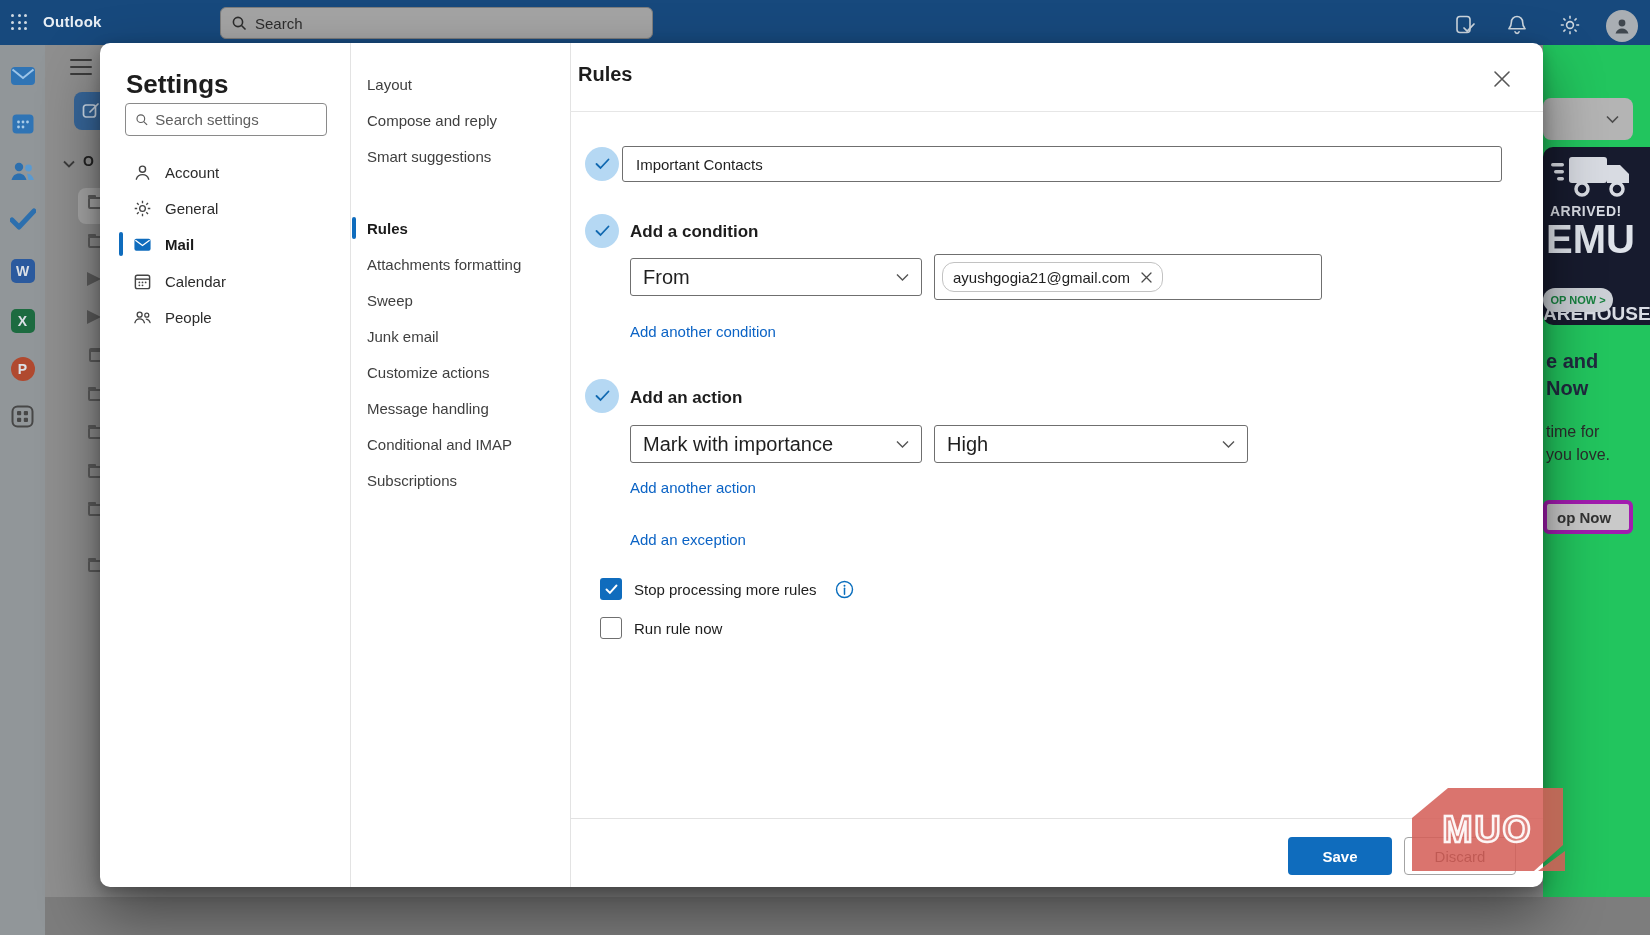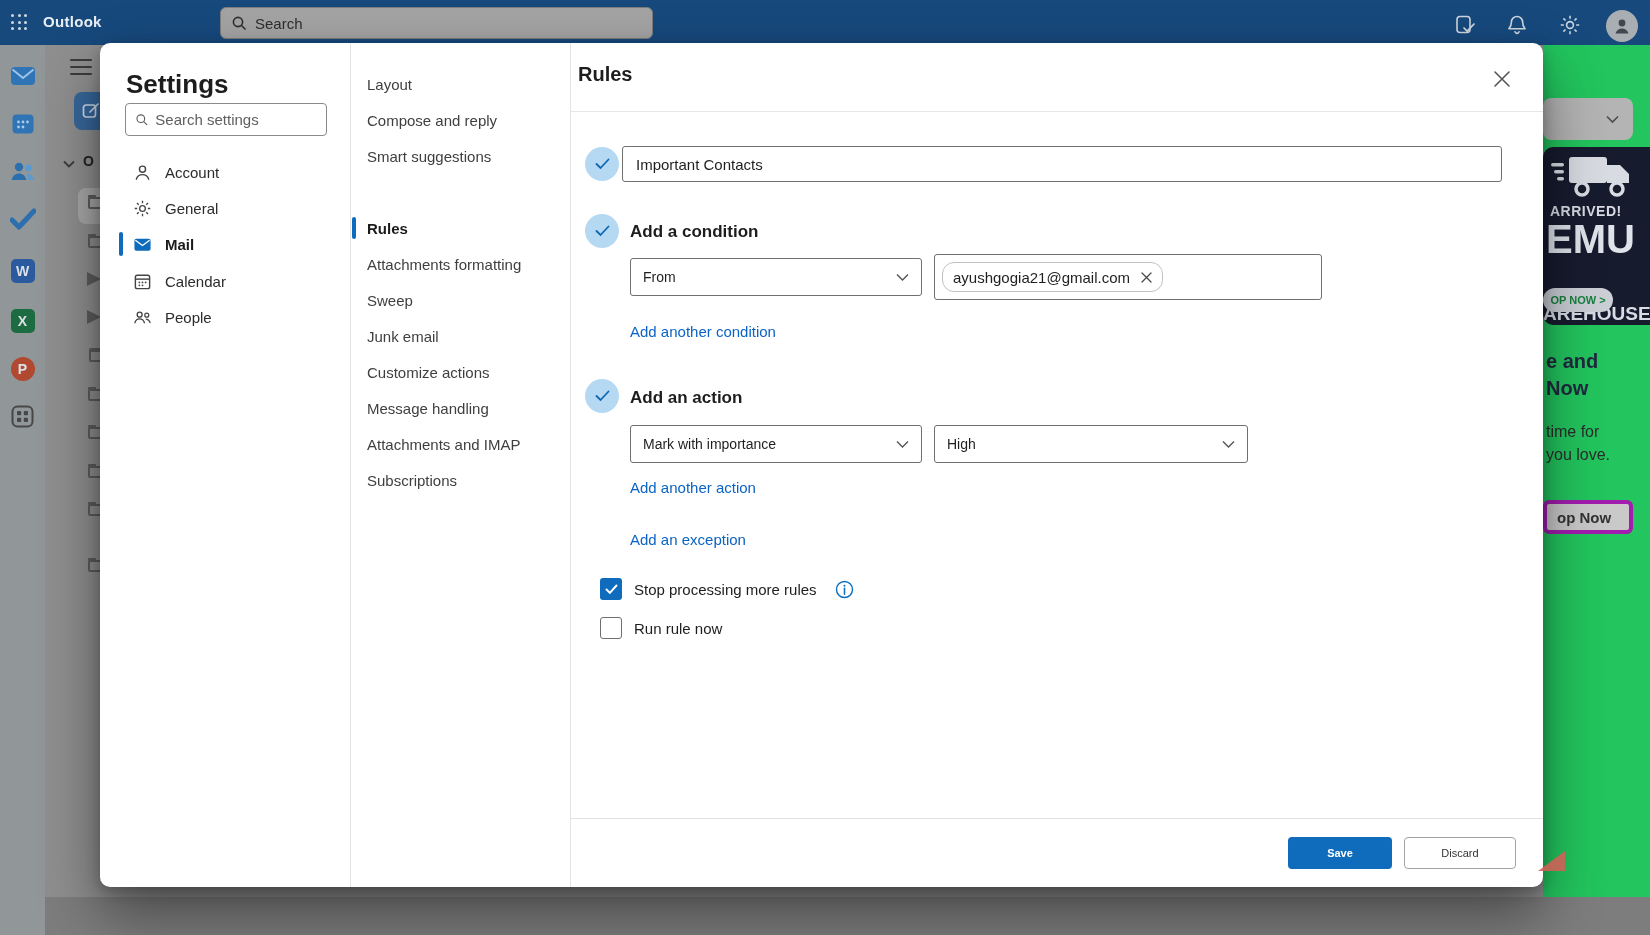--- a/index.html
+++ b/index.html
@@ -84,33 +84,33 @@
   .close-btn { left:1386px; top:20px; width:32px; height:32px; display:flex; align-items:center;
     justify-content:center; cursor:pointer; }
   .panel-hr { left:470px; top:68px; width:973px; height:1px; background:#e6e6e6; }
 
   .ok-circle { width:34px; height:34px; border-radius:50%; background:#b5d8f3; left:485px;
     display:flex; align-items:center; justify-content:center; }
   .name-input { left:522px; top:103px; width:880px; height:36px; border:1px solid #6f6f6f; border-radius:3px;
     padding:0 13px; font-size:15px; color:#1f1f1f; font-family:"Liberation Sans",sans-serif; outline:none; }
   .sect-h { font-size:17px; font-weight:700; color:#1d1d1d; }
   .select { border:1px solid #6f6f6f; border-radius:3px; height:38px; display:flex; align-items:center;
-    justify-content:space-between; padding:0 12px; font-size:14px; color:#1f1f1f; background:#fff; cursor:pointer; }
+    justify-content:space-between; padding:0 12px; font-size:20px; color:#1f1f1f; background:#fff; cursor:pointer; }
   .email-box { left:834px; top:211px; width:388px; height:46px; border:1px solid #6f6f6f; border-radius:3px;
     display:flex; align-items:center; padding:0 7px; }
   .chip { height:30px; border:1px solid #c2c2c2; border-radius:12px; display:inline-flex; align-items:center;
     gap:11px; padding:0 10px; font-size:15px; color:#1f1f1f; background:#fff; }
   .blink { font-size:15px; color:#0b63c5; cursor:pointer;margin-top:8px; }
   .cbox { width:22px; height:22px; border-radius:3px; }
   .cbox.on { background:#0f6cbd; display:flex; align-items:center; justify-content:center; }
   .cbox.off { background:#fff; border:1.5px solid #6f6f6f; }
   .cb-label { font-size:15px; color:#1d1d1d; }
   .footer-hr { left:470px; top:775px; width:973px; height:1px; background:#e2e2e2; }
-  .btn { height:32px; border-radius:4px; display:flex; align-items:center; justify-content:center;
-    font-size:11px; cursor:pointer; }
+  .btn { height:38px; border-radius:4px; display:flex; align-items:center; justify-content:center;
+    font-size:15px; cursor:pointer; }
   .btn-save { left:1188px; top:794px; width:104px; background:#0f6cbd; color:#fff; font-weight:700; }
   .btn-discard { left:1304px; top:794px; width:112px; background:#fff; border:1px solid #a3a3a3; color:#323232; }
 
   
   .muo { left:1412px; top:788px; width:151px; height:83px; background:rgba(213,95,88,.87);
     clip-path:polygon(36px 0, 100% 0, 100% 57px, 122px 100%, 0 100%, 0 30px);
     display:flex; align-items:center; justify-content:center; z-index:9;
     font-size:36px; font-weight:800; letter-spacing:2px;
     color:rgba(255,255,255,.12); -webkit-text-stroke:2.5px rgba(255,255,255,.93); }
   .muo-tri { left:1538px; top:851px; width:27px; height:20px; background:rgba(213,95,88,.87);
@@ -360,21 +360,21 @@
     <div class="abs sec-item" style="top:275px">
         <span>Junk email</span>
       </div>
     <div class="abs sec-item" style="top:311px">
         <span>Customize actions</span>
       </div>
     <div class="abs sec-item" style="top:347px">
         <span>Message handling</span>
       </div>
     <div class="abs sec-item" style="top:383px">
-        <span>Attachments and IMAP</span>
+        <span>Conditional and IMAP</span>
       </div>
     <div class="abs sec-item" style="top:419px">
         <span>Subscriptions</span>
       </div>
 
     <div class="abs vdiv" style="left:470px"></div>
 
     <div class="abs panel-title">Rules</div>
     <div class="abs close-btn">
       <svg width="18" height="18" viewBox="0 0 18 18">
@@ -445,15 +445,16 @@
         <path d="M9.5 8.3v6" stroke="#0a6ebd" stroke-width="1.5" stroke-linecap="round"></path>
       </svg>
     <div class="abs cbox off" style="left:500px;top:574px"></div>
     <div class="abs cb-label" style="left:534px;top:577px">Run rule now</div>
 
     <div class="abs footer-hr"></div>
     <div class="abs btn btn-save">Save</div>
     <div class="abs btn btn-discard">Discard</div>
   </div>
 
+  <div class="abs muo">MUO</div>
   <div class="abs muo-tri"></div>
 
 </div>
 
 </body></html>

